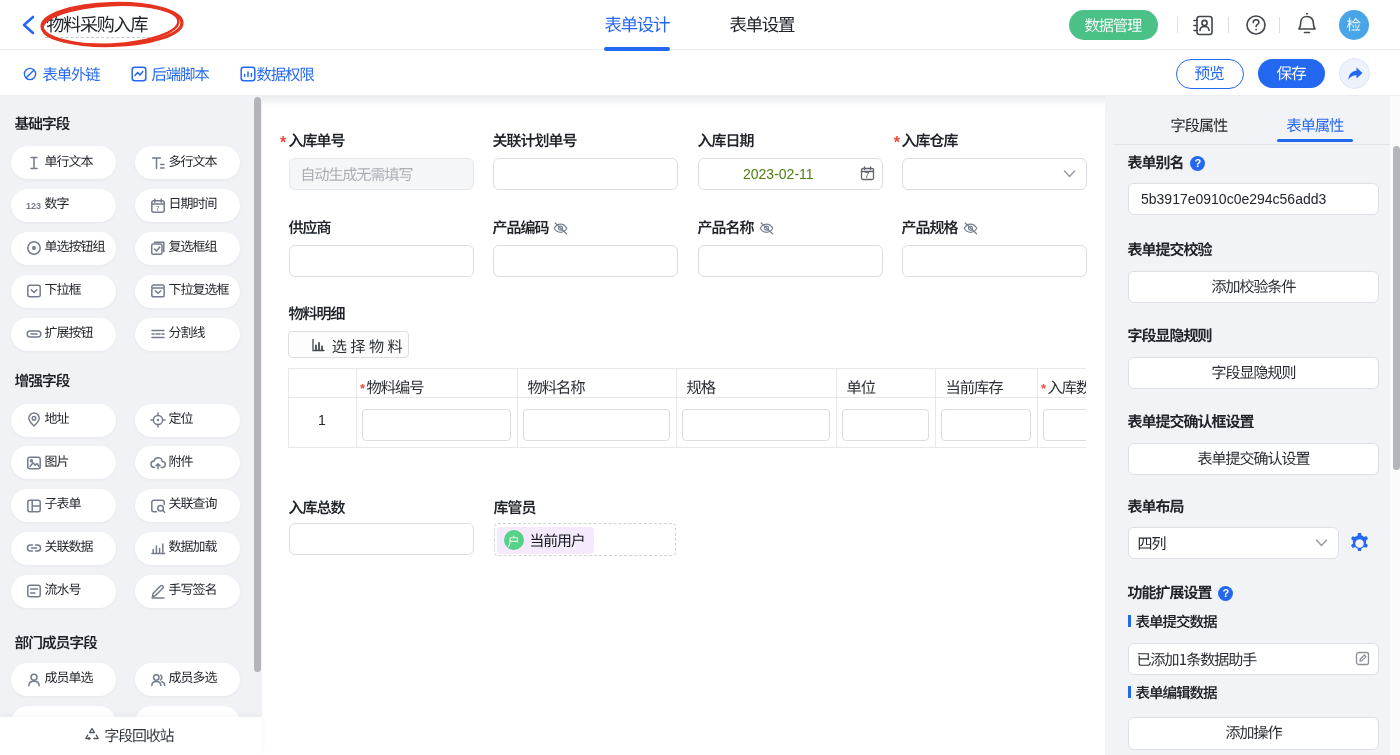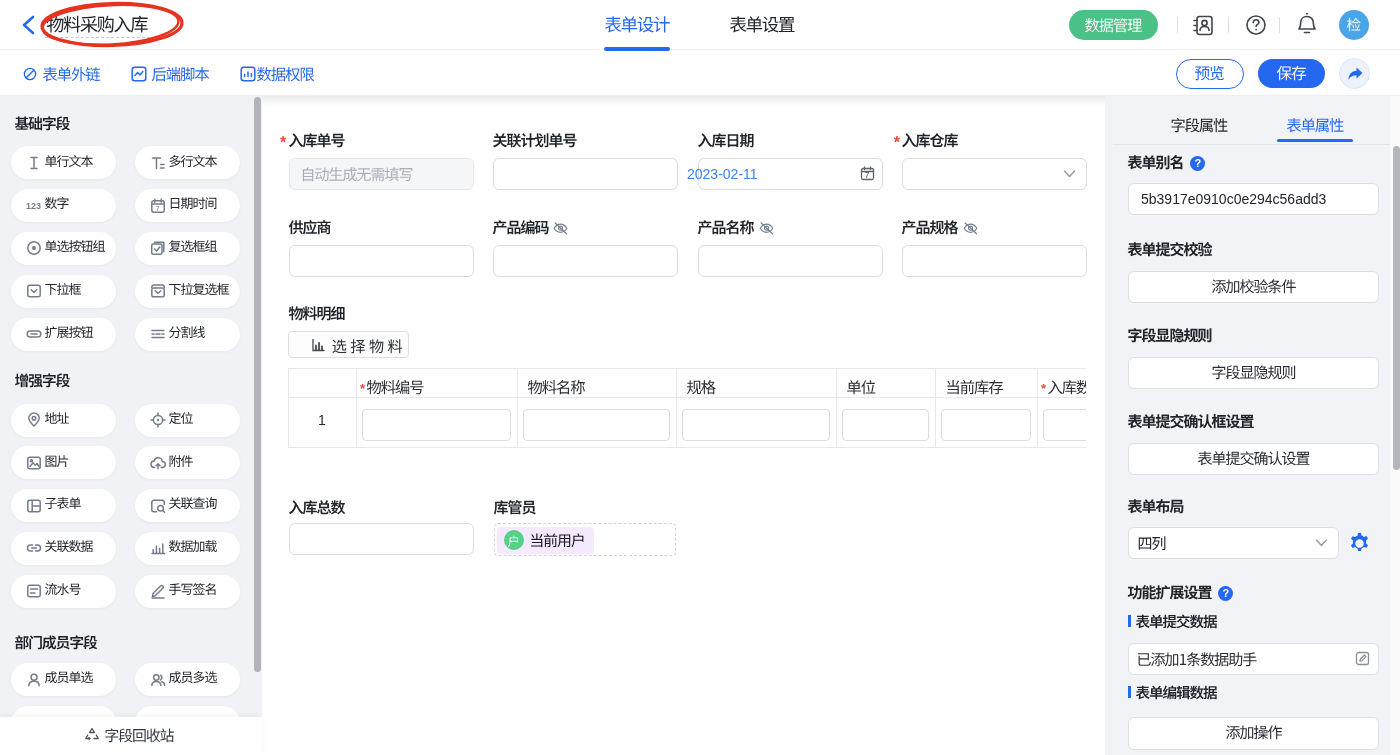--- a/index.html
+++ b/index.html
@@ -619,21 +619,21 @@
       <use href="#g99" transform="translate(13.4,0) scale(0.01512,-0.01512)"></use>
       <use href="#g100" transform="translate(27.4,0) scale(0.01512,-0.01512)"></use>
       <use href="#g81" transform="translate(41.4,0) scale(0.01512,-0.01512)"></use>
       <use href="#g101" transform="translate(55.4,0) scale(0.01512,-0.01512)"></use>
       <use href="#g102" transform="translate(69.4,0) scale(0.01512,-0.01512)"></use>
       <use href="#g103" transform="translate(83.4,0) scale(0.01512,-0.01512)"></use>
       <use href="#g74" transform="translate(97.4,0) scale(0.01512,-0.01512)"></use>
     </svg>
 <div class="abs" style="left:492.5px;top:158.0px;width:185px;height:32px;background:#fff;border:1px solid #d9dce1;border-radius:6px;box-sizing:border-box"></div>
 <div class="abs" style="left:698.0px;top:158.0px;width:185px;height:32px;background:#fff;border:1px solid #d9dce1;border-radius:6px;box-sizing:border-box"></div>
-<span class="abs" style="left:687px;top:166.0px;font:14px 'Liberation Sans',sans-serif;color:#3b82f6">2023-02-11</span>
+<span class="abs" style="left:743px;top:166.0px;font:14px 'Liberation Sans',sans-serif;color:#4d7c0f">2023-02-11</span>
 <svg class="abs" style="left:860px;top:166px" width="15" height="15" fill="none" stroke="#5f646c" stroke-width="1.3" stroke-linecap="round" stroke-linejoin="round">
 <rect x="1.5" y="2.5" width="12" height="11" rx="1.5"></rect>
       <path d="M1.5 5.5 h12 M4.5 1 v2.5 M10.5 1 v2.5"></path>
 <text x="4.8" y="12.3" font-family="Liberation Sans, sans-serif" font-size="8.5" fill="#4a4e55" stroke="none">7</text>
 </svg>
 <div class="abs" style="left:902.3px;top:158.0px;width:185px;height:32px;background:#fff;border:1px solid #d9dce1;border-radius:6px;box-sizing:border-box"></div>
 <svg class="abs" style="left:1063px;top:169px" width="13" height="10" fill="none" stroke="#9a9ea6" stroke-width="1.5" stroke-linecap="round" stroke-linejoin="round">
       <path d="M1.5 2 L6.5 7.5 L11.5 2"></path>
     </svg>
 <svg style="position:absolute;left:288.5px;top:233.0px;overflow:visible" width="1" height="1" fill="#20242a">

